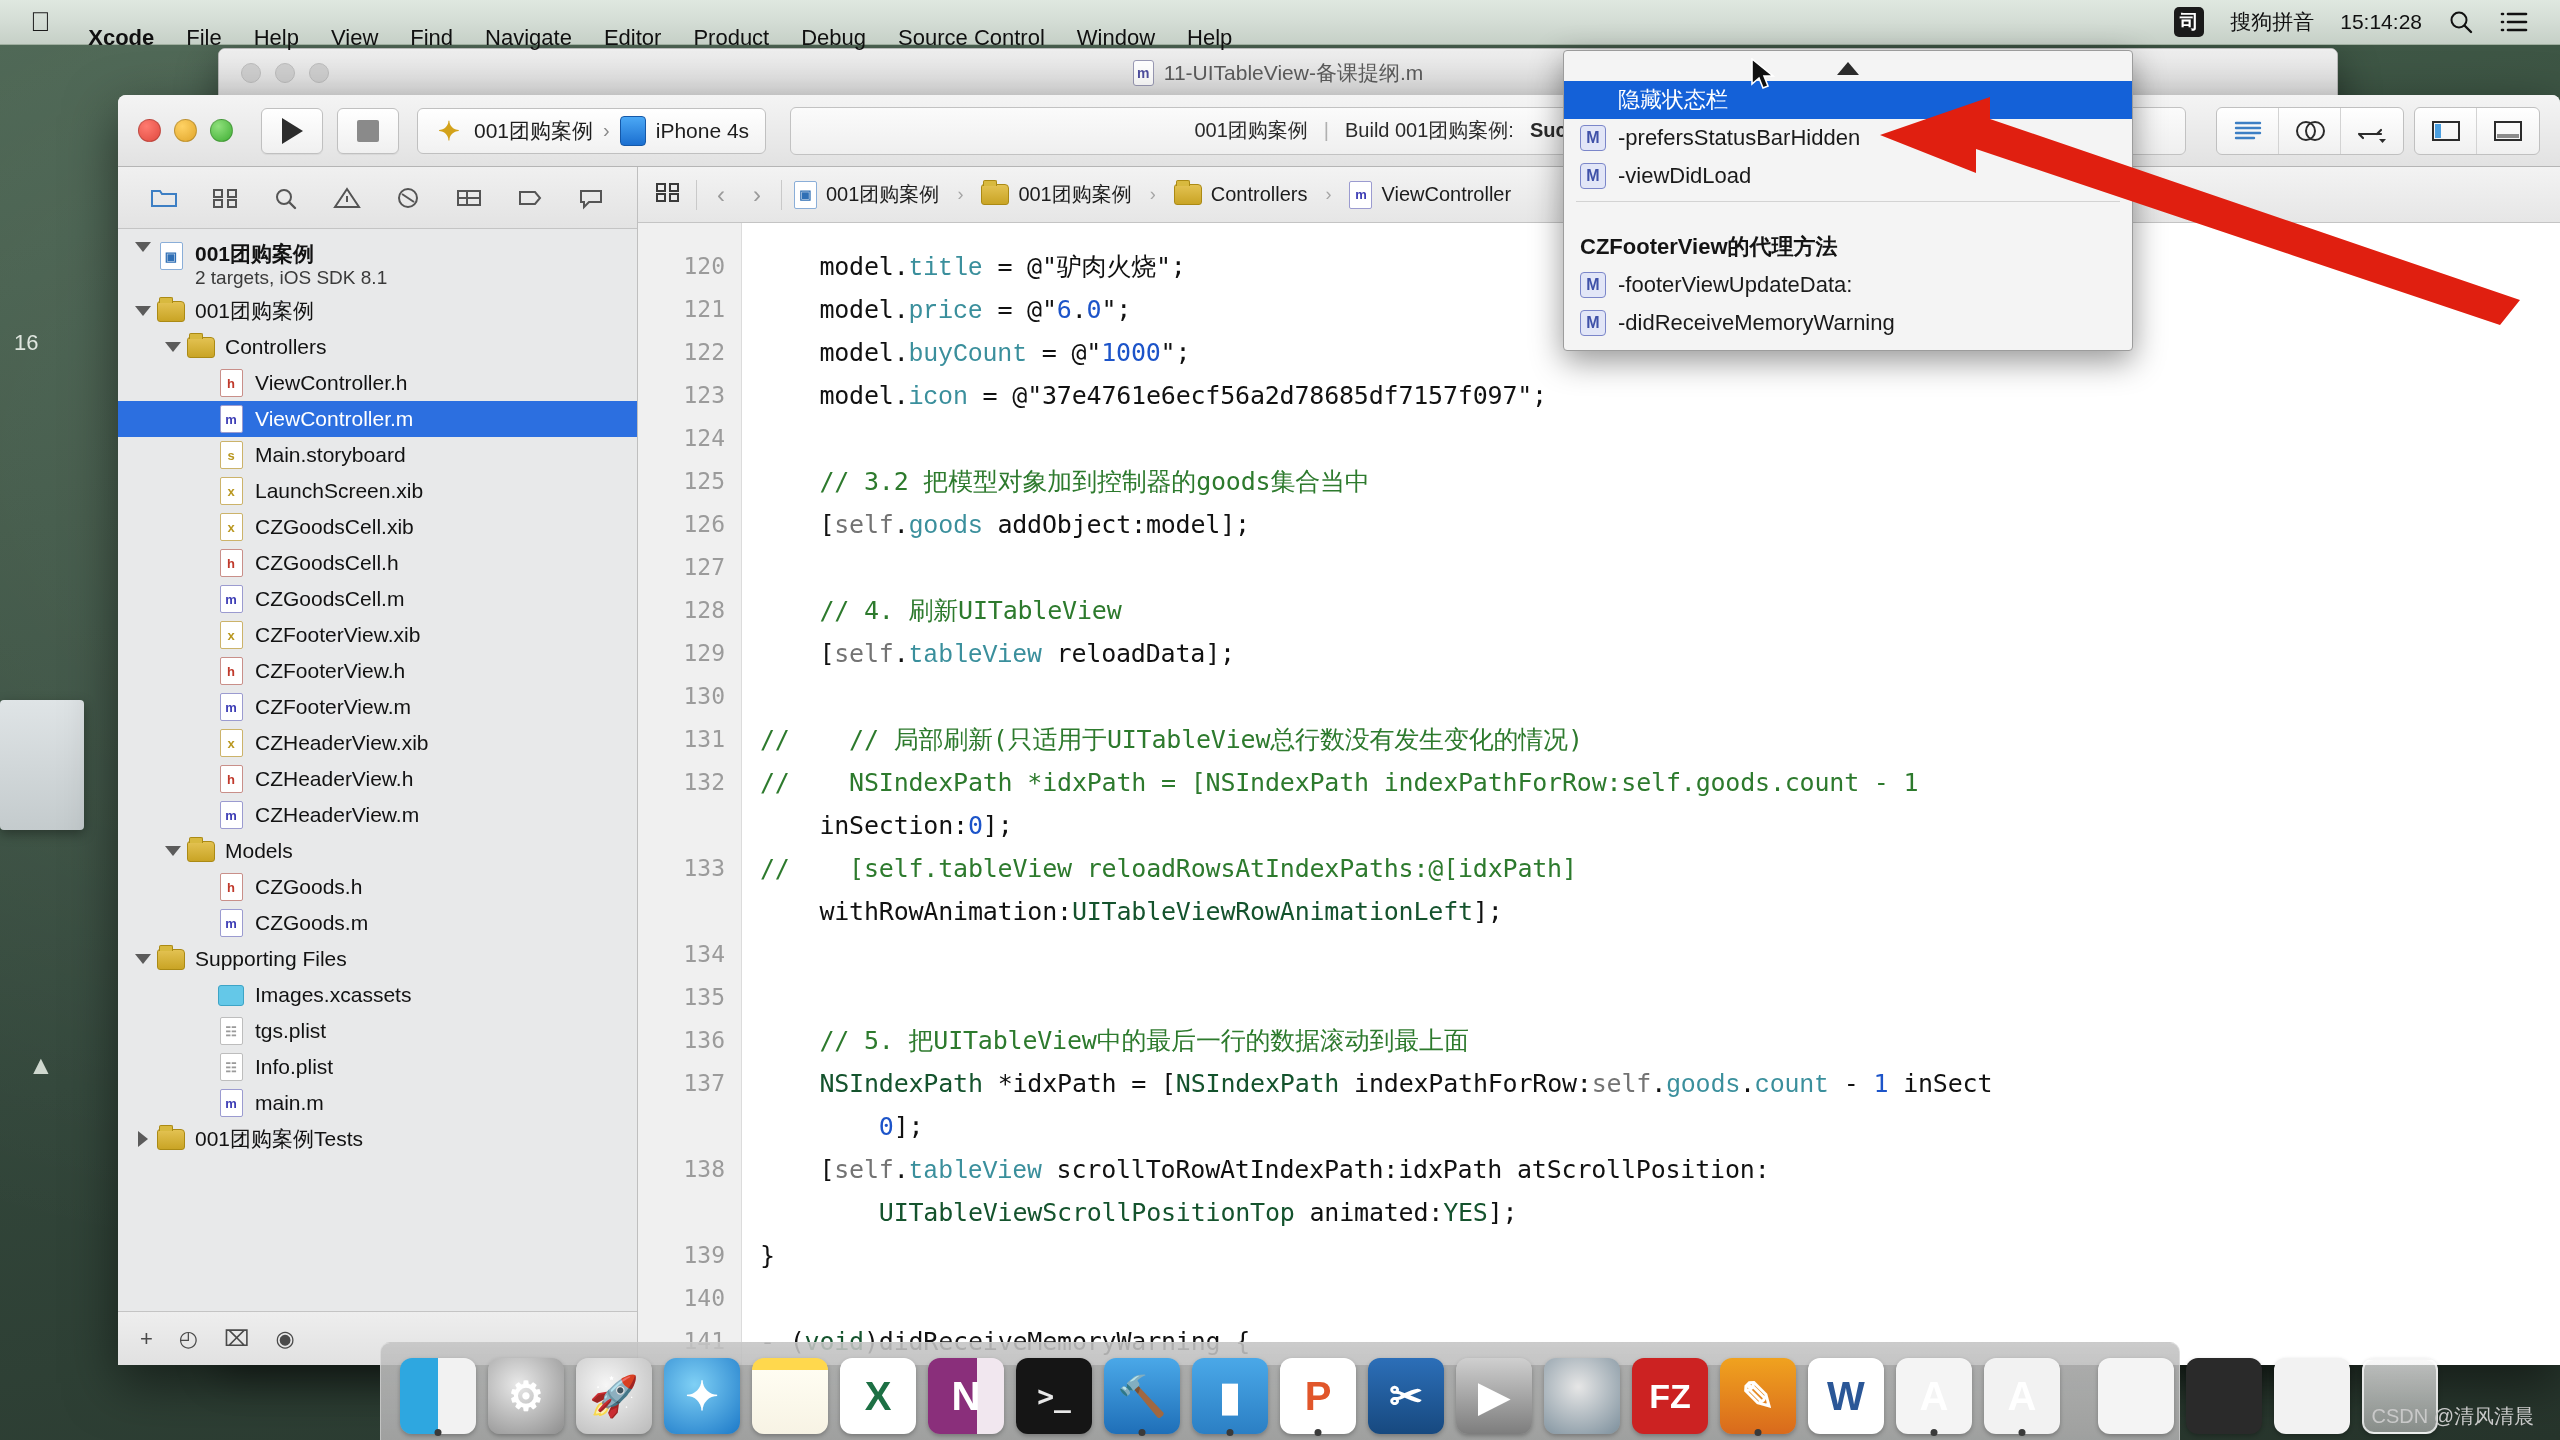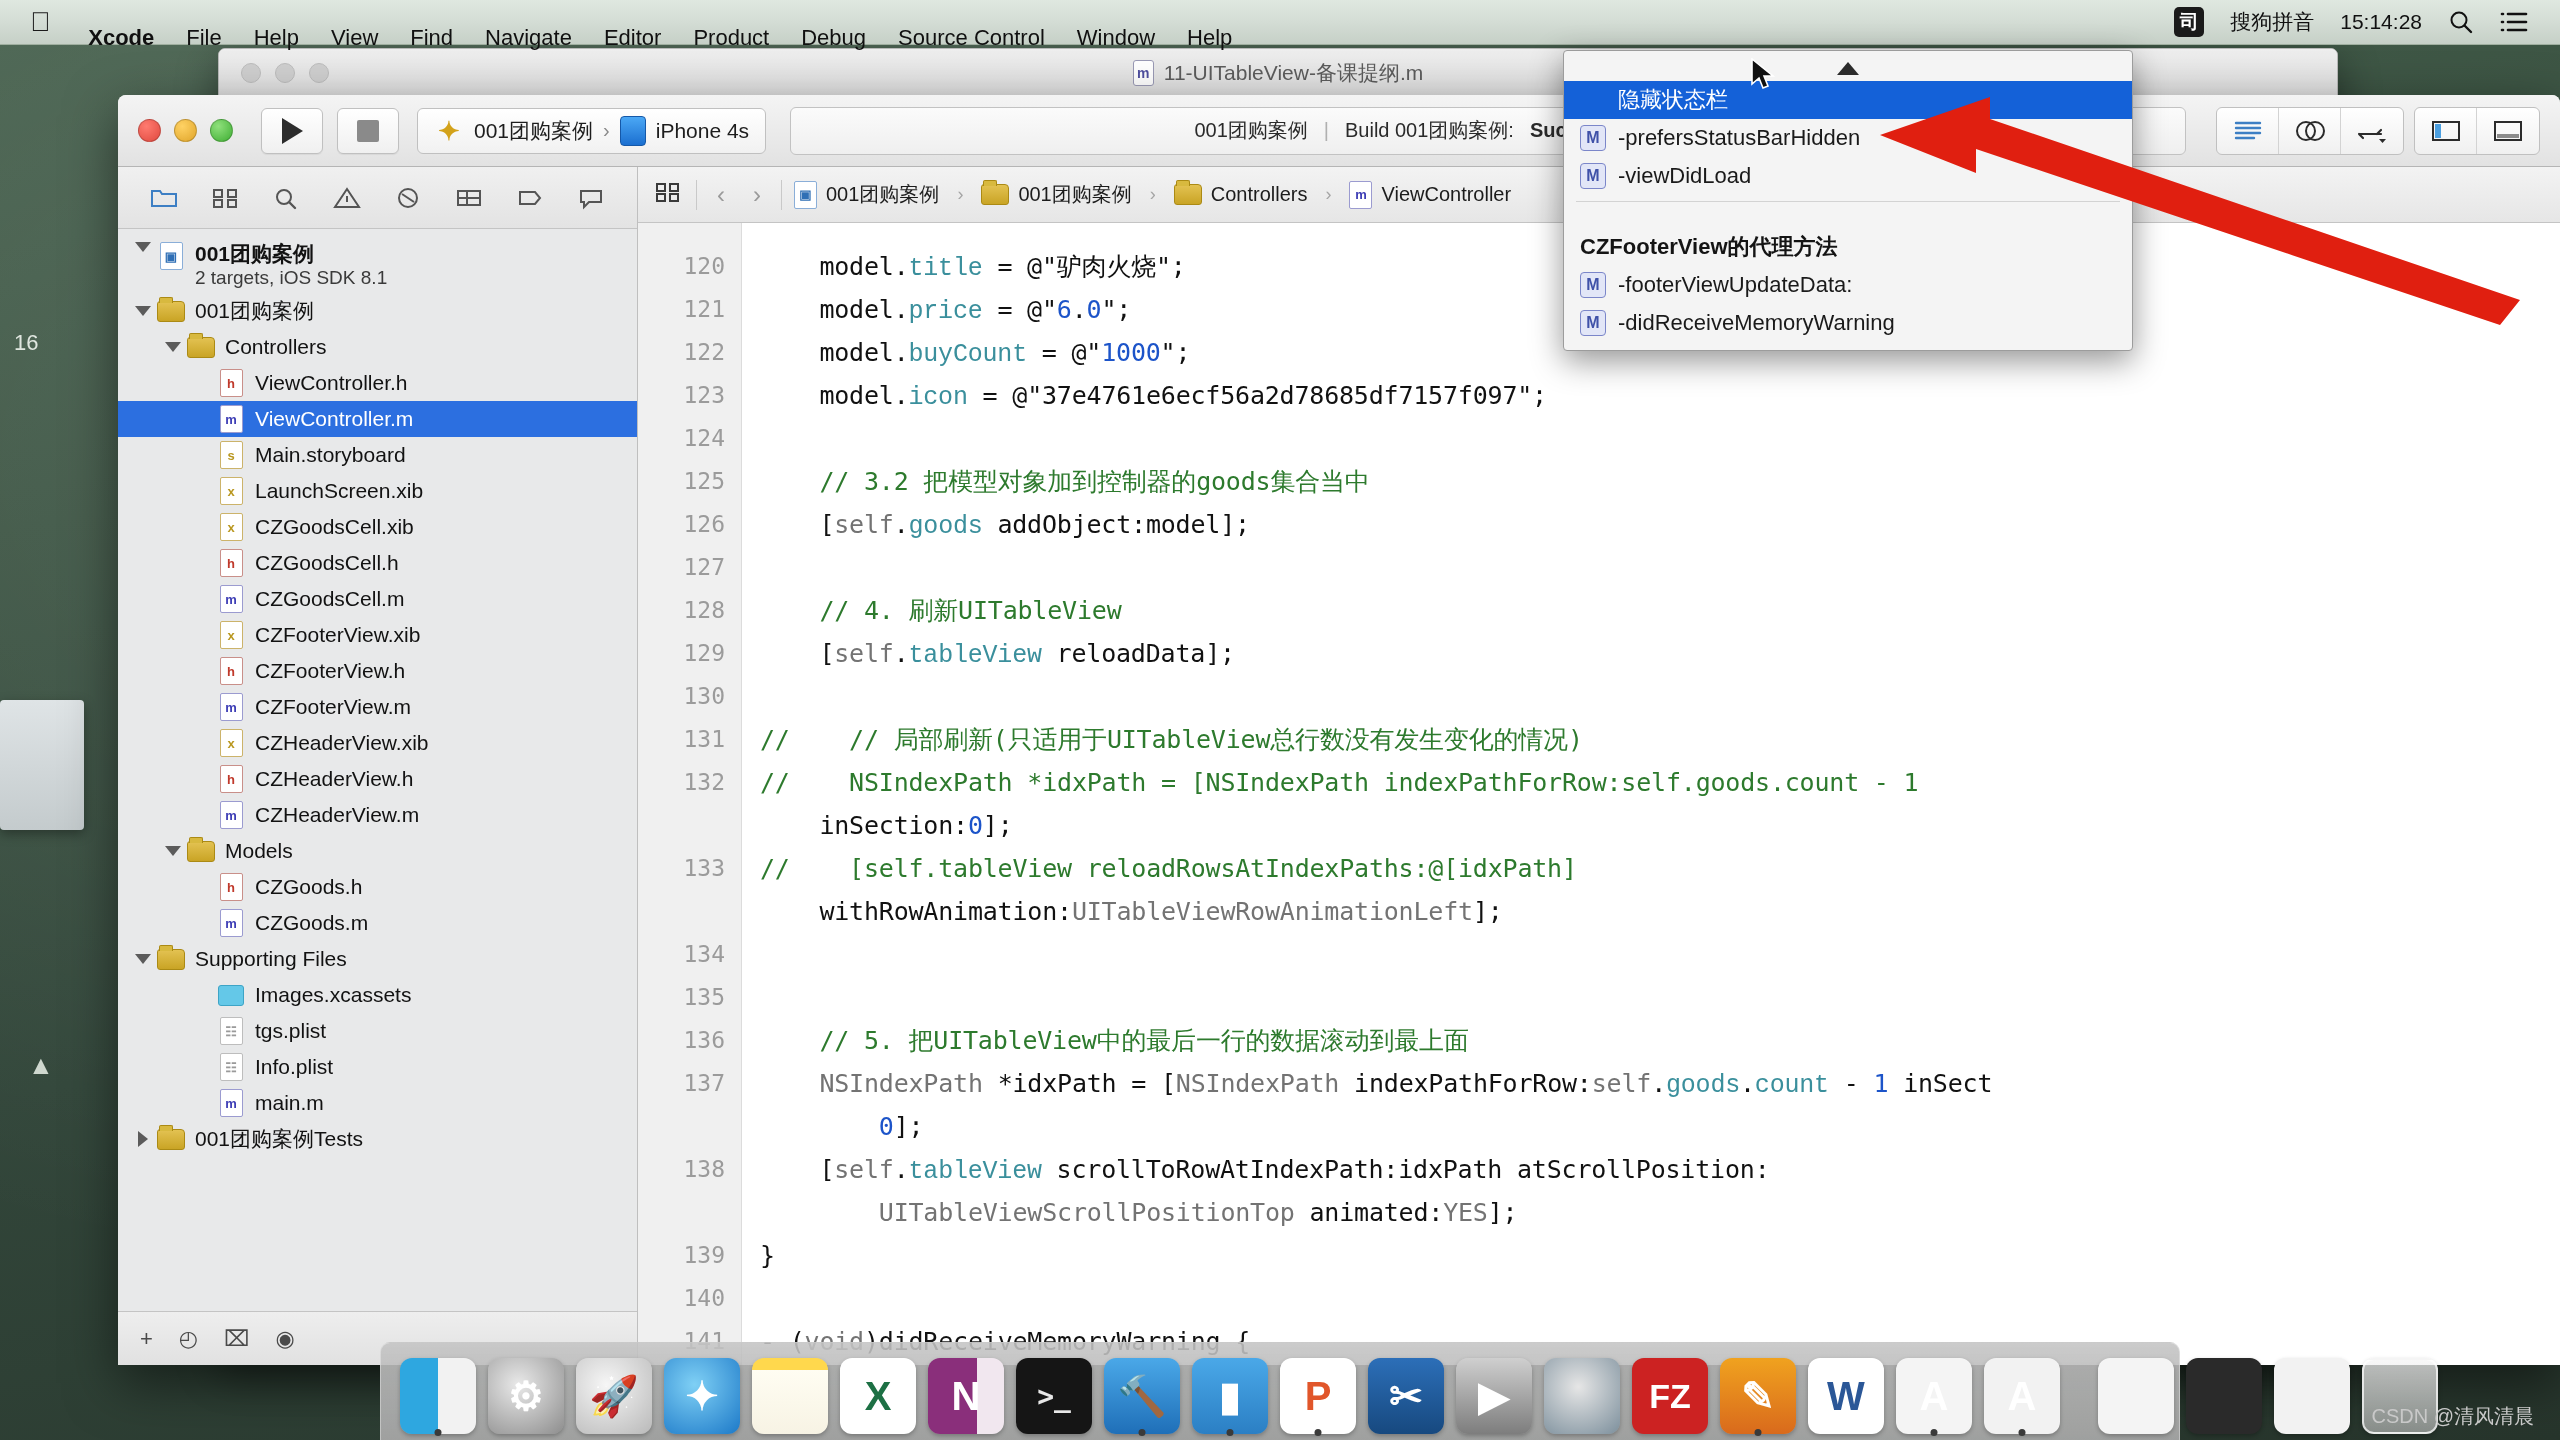--- a/index.html
+++ b/index.html
@@ -222,21 +222,21 @@
   }
   #gutter div{ height:43px; line-height:43px; }
   #code{
     flex:1; padding:22px 0 0 18px; overflow:hidden;
     font-family:"DejaVu Sans Mono", monospace; font-size:25px; color:#111;
     white-space:pre; line-height:43px; letter-spacing:-0.2px;
   }
   #code .ln{ height:43px; }
   .k{ color:#737373; }            
   .id{ color:#3a8f9c;font-family:Liberation Mono, monospace; }           
-  .cls{ color:#737373; }          
+  .cls{ color:#14532d; }          
   .cm{ color:#2d7a2d; }           
   .num{ color:#1c54c9; }
 
   
   #popup{
     position:absolute; left:1563px; top:50px; width:570px;
     background:#f4f4f4; border:1px solid #9c9c9c; border-radius:4px;
     box-shadow:0 10px 32px rgba(0,0,0,.42);
     z-index:90; padding:4px 0 8px 0; overflow:hidden;
   }

